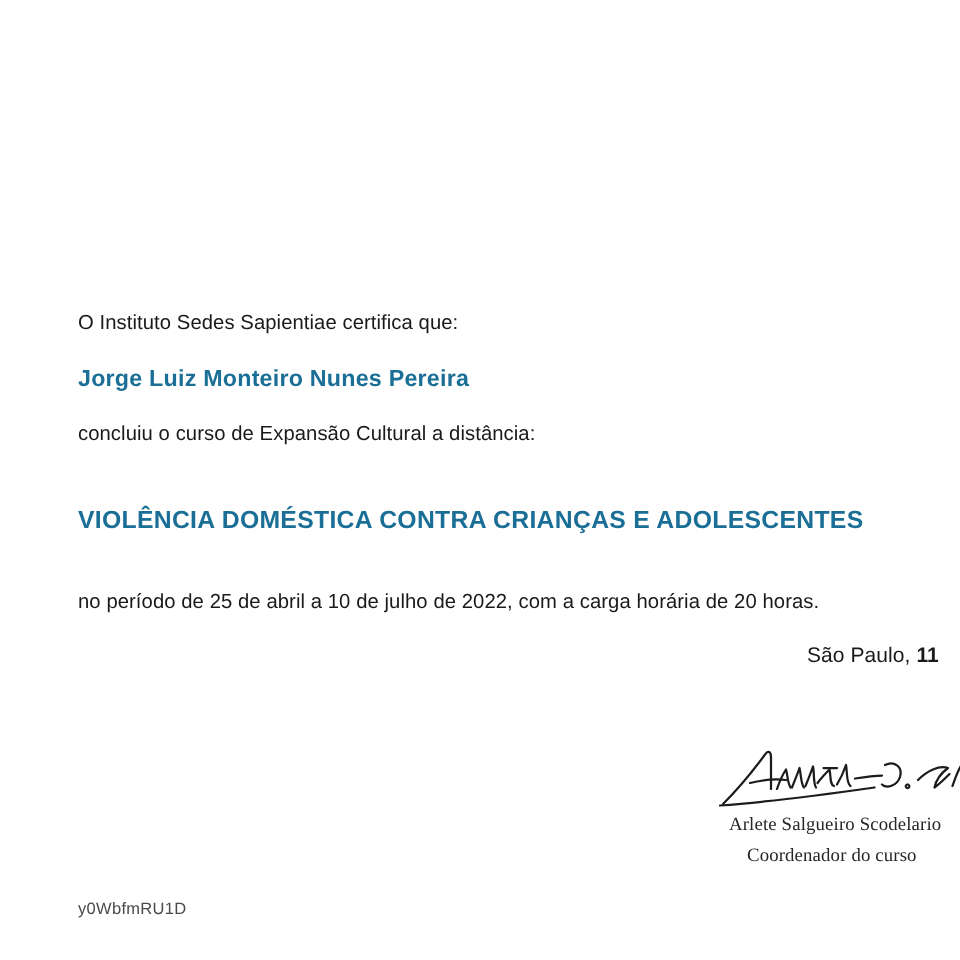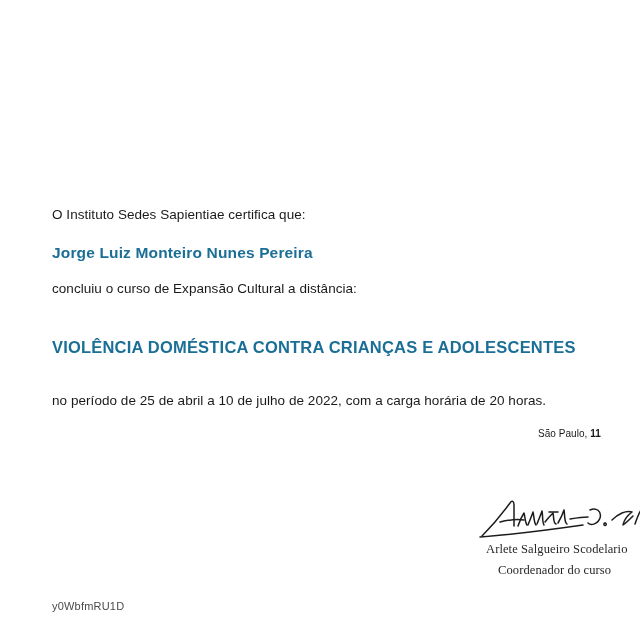--- a/index.html
+++ b/index.html
@@ -82,21 +82,21 @@
     padding: 0;
     line-height: 20px;
     margin-top: 34px;
   }
 
   
   .place-date {
     position: absolute;
     left: 538px;
     top: 428px;
-    font-size: 10px;
+    font-size: 14px;
     color: #1a1a1a;
     white-space: nowrap;
     letter-spacing: 0.05px;
   }
   .place-date .date-number {
     font-weight: bold;
   }
 
   
   .signature-block {

